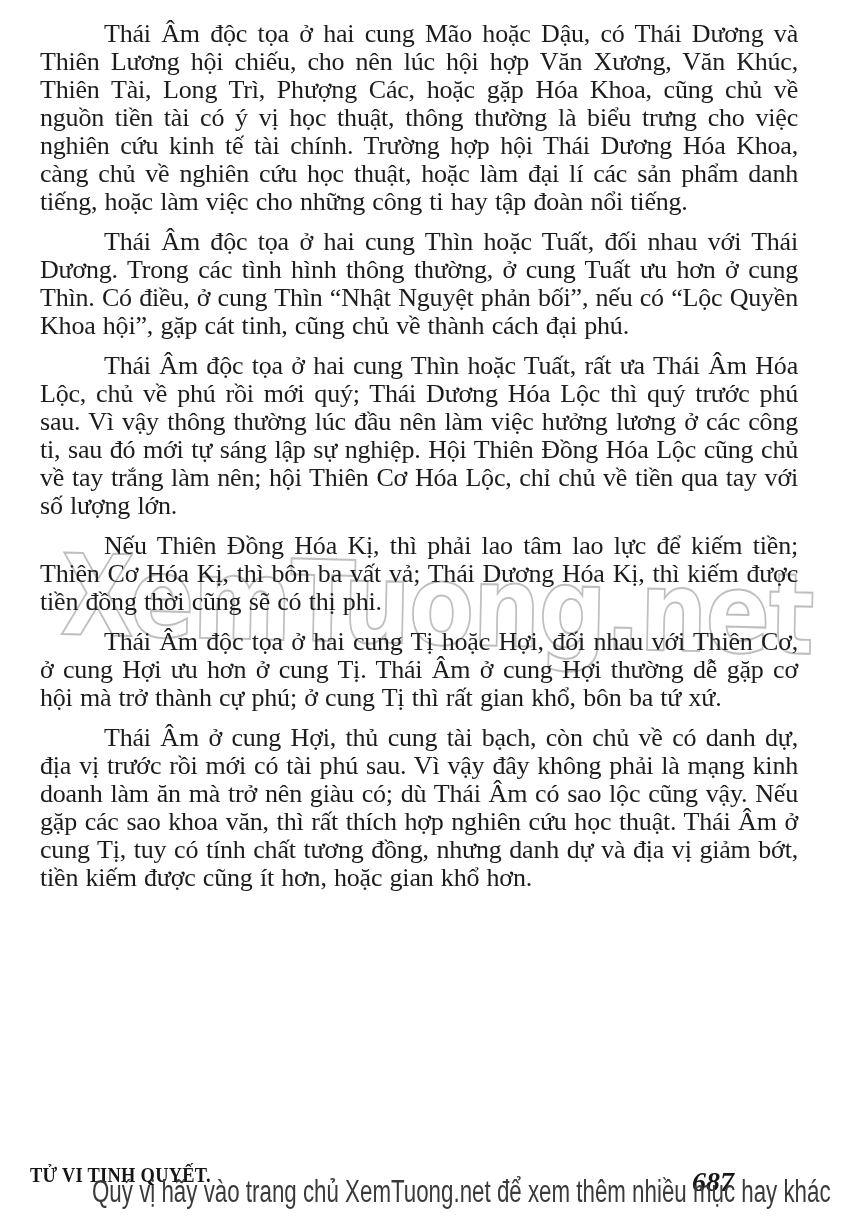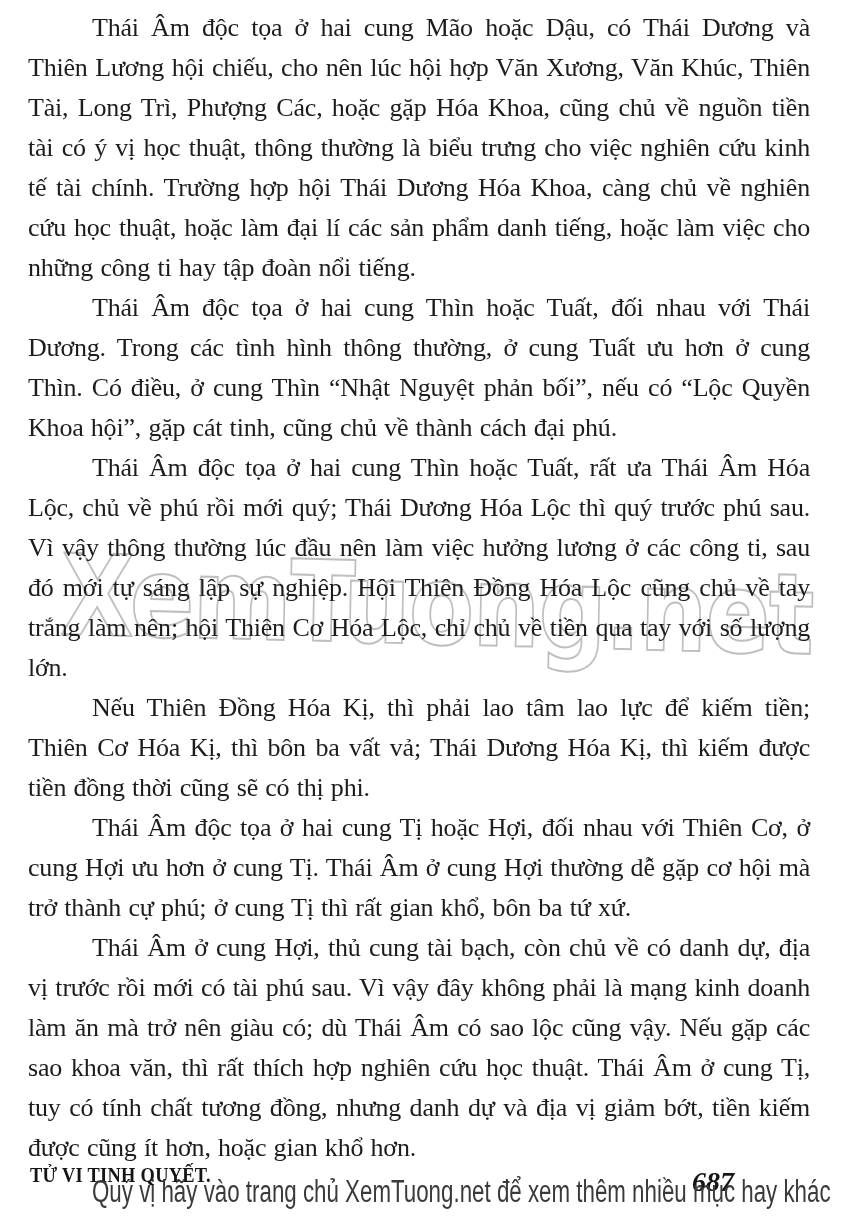--- a/index.html
+++ b/index.html
@@ -13,23 +13,23 @@
   }
   .scan-text {
     position: absolute;
     top: 8px;
     left: 28px;
     width: 782px;
     z-index: 2;
     color: var(--ink, #1c1c1c);
   }
   .para {
-    margin: 0;
+    margin: 12px;
     font-size: 26px;
-    line-height: 40px;
+    line-height: 28px;
     text-align: justify;
     text-indent: 64px;
     letter-spacing: -0.2px;
     word-spacing: 1px;
   }
   .watermark {
     position: absolute;
     left: 62px;
     top: 534px;
     z-index: 1;

